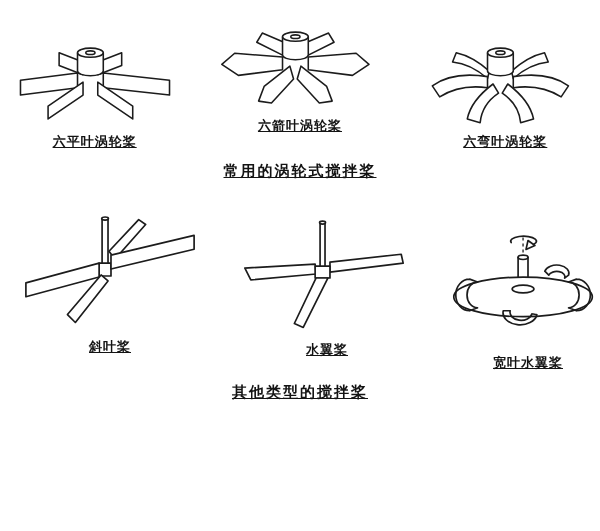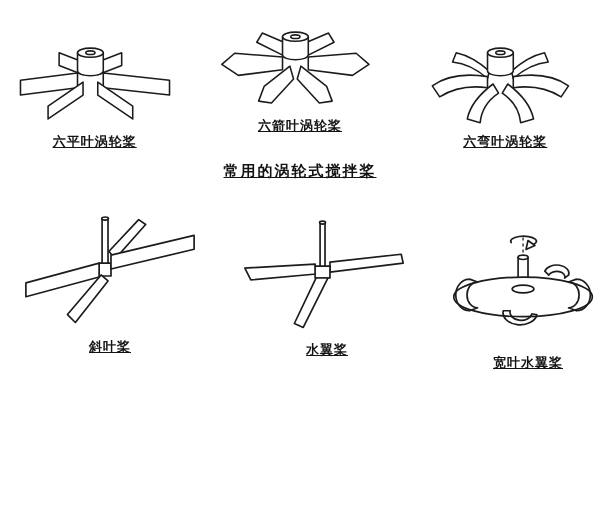--- a/index.html
+++ b/index.html
@@ -144,14 +144,15 @@
 
   </div>
 
   <div class="row row-3">
 
 
 
 
   </div>
 
+  <div class="caption">其他类型的搅拌桨</div>
 
 </div>
 
 </body></html>

